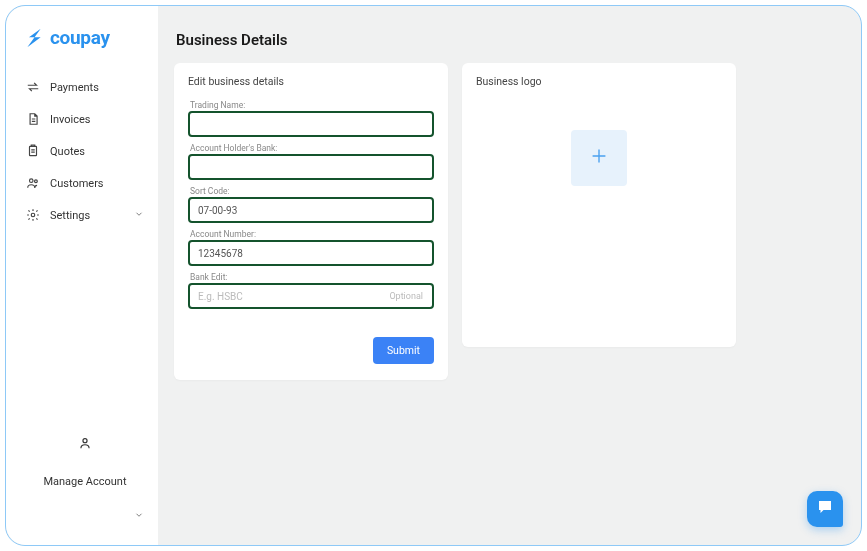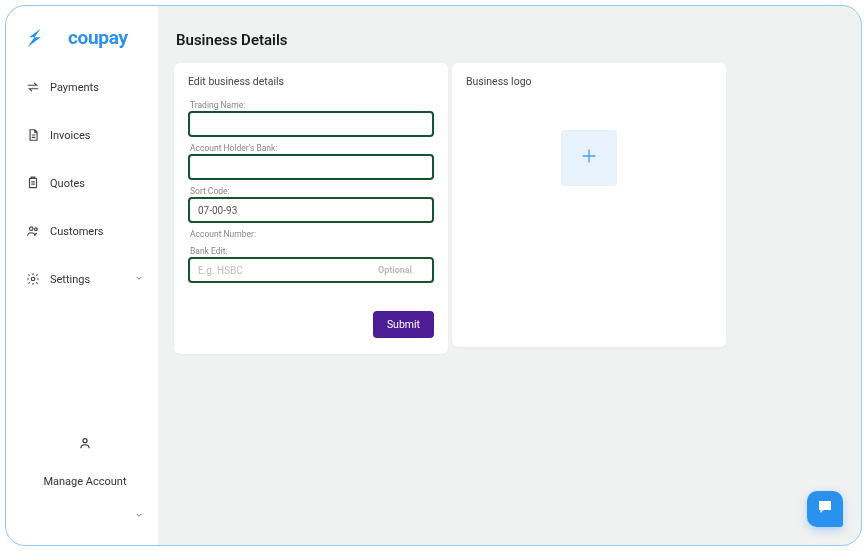--- a/index.html
+++ b/index.html
@@ -7,58 +7,58 @@
     .app-frame {
       width: 857px; height: 541px; margin: 5px; background: #f0f1f1;
       border: 1.5px solid #8ec9f7; border-radius: 20px; overflow: hidden;
       position: relative; display: flex;
     }
     .sidebar {
       width: 152px; height: 100%; background: #fff; border-top-left-radius: 20px;
       border-bottom-left-radius: 20px; display: flex; flex-direction: column;
       padding: 20px 0 8px 0;
     }
-    .logo { display: flex; align-items: center; gap: 24px; padding: 0 0 22px 18px; }
+    .logo { display: flex; align-items: center; gap: 6px; padding: 0 0 22px 18px; }
     .logo-mark { width: 20px; height: 22px; }
     .logo-text { color: #2a92ee; font-size: 19px; font-weight: 700; letter-spacing: -0.3px; }
-    .nav { flex: 1; display: flex; flex-direction: column; gap: 16px; }
+    .nav { flex: 1; display: flex; flex-direction: column; gap: 0; }
     .nav-item {
       display: flex; align-items: center; gap: 10px; padding: 9px 14px 9px 20px;
       font-size: 11px; color: #333; cursor: pointer;
     }
     .nav-item .icon { width: 14px; height: 14px; display:flex; align-items:center; justify-content:center; color:#444; }
     .nav-item .chev { margin-left: auto; color:#666; }
     .bottom-item { padding: 10px 14px 14px 20px; display:flex; align-items:center; gap:22px; font-size:11px; color:#333; cursor:pointer;flex-direction:column; }
     .bottom-item .chev { margin-left:auto; color:#666; }
 
     .main { flex: 1; padding: 20px 18px 0 16px; position: relative; }
     .page-title { font-size: 15px; font-weight: 600; color: #1a1a1a; margin: 5px 0 14px 2px; }
-    .cards { display: flex; gap: 4px; align-items: flex-start; }
+    .cards { display: flex; gap: 14px; align-items: flex-start; }
 
     .card {
       background: #fff; border-radius: 6px; box-shadow: 0 1px 2px rgba(0,0,0,0.03);
       padding: 0;
     }
     .card-a { width: 274px; }
     .card-b { width: 274px; height: 284px; }
     .card-header { font-size: 10.5px; color: #444; padding: 12px 14px 6px 14px; }
     .card-body { padding: 0 14px 14px 14px; }
 
     .field { margin-top: 6px; }
     .field-label { font-size: 8.5px; color: #888; padding: 0 0 1px 2px; }
     .field-box {
       border: 2px solid #14532d; border-radius: 4px; height: 26px;
       display: flex; align-items: center; padding: 0 8px; font-size: 10px; color: #555;
       position: relative;
     }
-    .field-opt { color: #bbb; position: absolute; right: 20px; font-size: 9px; font-weight: bold; }
+    .field-opt { color: #bbb; position: absolute; right: 9px; font-size: 9px; }
 
     .submit-row { display:flex; justify-content:flex-end; padding: 14px 14px 16px 14px; }
     .submit-btn {
-      background: #4c1d95; color:#fff; border:none; border-radius:4px;
+      background: #3b82f6; color:#fff; border:none; border-radius:4px;
       font-size: 10.5px; padding: 7px 14px; cursor:pointer;
     }
 
     .logo-uploader {
       width: 56px; height: 56px; background: #e7f2fc; border-radius: 4px;
       display:flex; align-items:center; justify-content:center; margin: 36px auto 0 auto;
       cursor:pointer;
     }
     .logo-uploader svg { stroke: #4aa1ef; }
 
@@ -181,20 +181,23 @@
 
           <div class="field">
             <div class="field-label">Sort Code:</div>
             <div class="field-box">
               <input class="inp" type="text" value="07-00-93" style="">
             </div>
           </div>
 
           <div class="field">
             <div class="field-label">Account Number:</div>
+            <div class="field-box">
+              <input class="inp" type="text" value="12345678" style="">
+            </div>
           </div>
 
           <div class="field">
             <div class="field-label">Bank Edit:</div>
             <div class="field-box">
               <input class="inp" type="text" placeholder="E.g. HSBC" style="">
               <span class="field-opt">Optional</span>
             </div>
           </div>
         </div>

